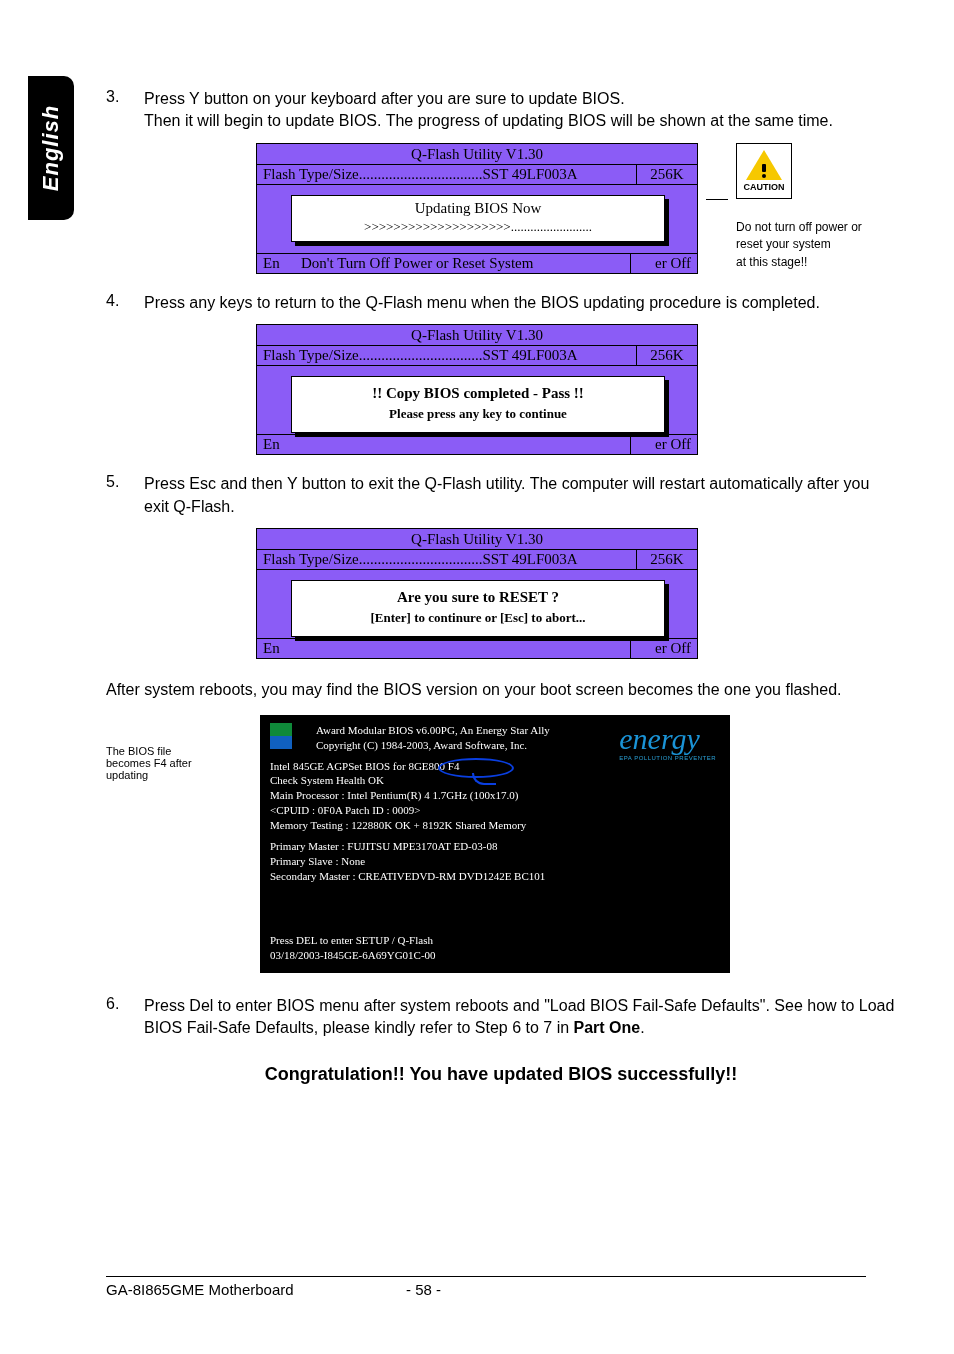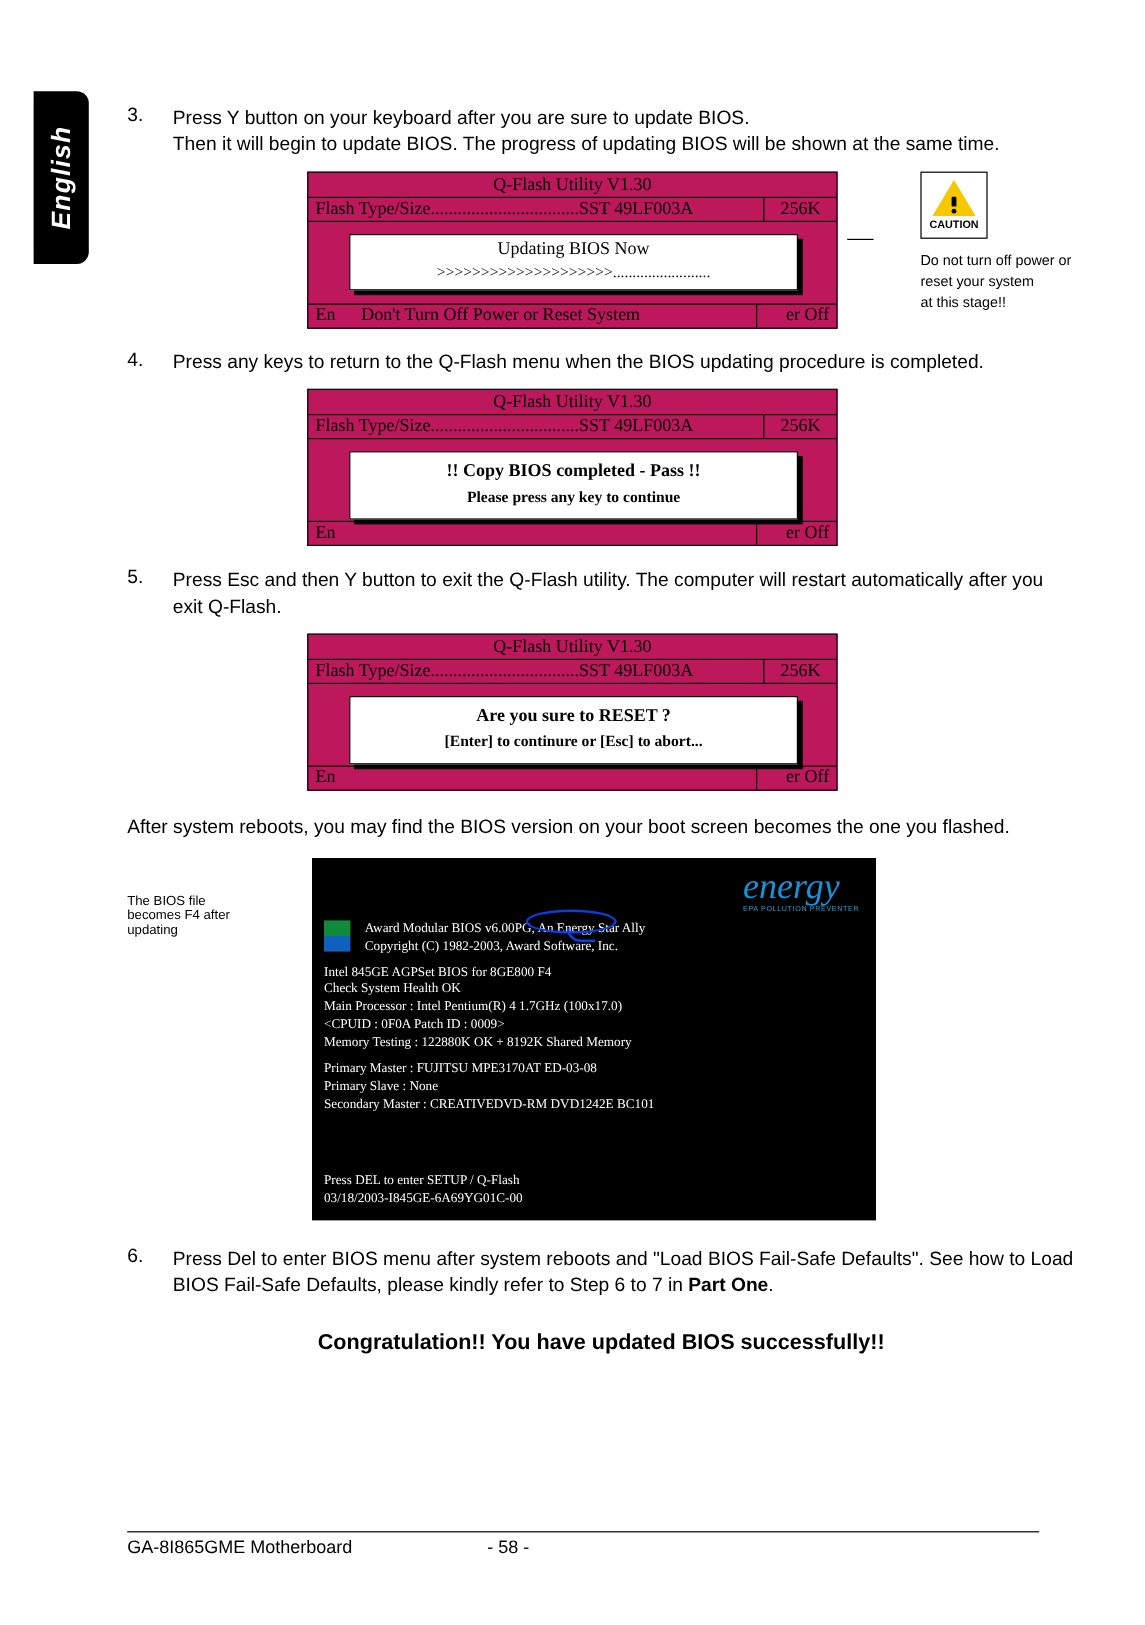--- a/index.html
+++ b/index.html
@@ -35,21 +35,21 @@
   .content { position:absolute; left:106px; top:88px; width:790px; }
   .step { display:flex; margin-bottom:10px; }
   .step-num { width:38px; flex:0 0 38px; }
   .step-body { flex:1; line-height:1.4; }
   
   .qbox {
     border:1px solid #000;
     width:440px;
     font-family:"Times New Roman", serif;
     font-size:15px;
-    background:#be185d;
+    background:#8b5cf6;
     position:relative;
   }
   .qbox-hdr {
     text-align:center;
     padding:2px 0 1px;
     border-bottom:1px solid #000;
   }
   .qbox-row {
     display:flex;
     border-bottom:1px solid #000;
@@ -94,21 +94,21 @@
   .boot {
     width:450px;
     background:#000;
     color:#fff;
     font-family:"Times New Roman", serif;
     font-size:11px;
     padding:8px 10px 10px;
     position:relative;
     line-height:1.35;
   }
-  .boot .award-row { display:flex; gap:12px;margin-top:44px; }
+  .boot .award-row { display:flex; gap:24px; }
   .award-logo { width:22px; height:26px; display:flex; flex-direction:column;}
   .al-top{flex:1;background:#0f8a3a;}
   .al-bot{flex:1;background:#1060c0;}
   .circle {
     position:absolute; left:178px; top:43px;
     width:72px; height:16px;
     border:2px solid #0a3fe0;
     border-radius:50%;
   }
   .circ-tail {position:absolute; left:212px; top:58px; width:22px;height:10px;border-bottom:2px solid #0a3fe0;border-left:2px solid #0a3fe0;border-radius:0 0 0 12px;}
@@ -161,21 +161,21 @@
         <div class="qbox-foot">
           <div style="display:flex;">
             <span style="width:24px;">En</span>
             <span style="padding-left:14px;">Don't Turn Off Power or Reset System</span>
           </div>
           <div>er Off</div>
         </div>
       </div>
     </div>
     <span style="margin-top:56px;border-top:1px solid #000;width:22px;"></span>
-    <div style="display:flex;flex-direction:column;gap:10px;margin-left:31px;">
+    <div style="display:flex;flex-direction:column;gap:20px;">
       <div class="caution">
         <div class="tri">
             <div class="tri-dot"></div>
           </div>
         <span>CAUTION</span>
       </div>
       <div class="note-right">
         <div>Do not turn off power or</div>
         <div>reset your system</div>
         <div>at this stage!!</div>
@@ -246,21 +246,21 @@
         <span>energy</span>
         <span class="energy-sub">EPA  POLLUTION PREVENTER</span>
       </div>
       <div class="award-row">
         <div class="award-logo">
             <div class="al-top"></div>
             <div class="al-bot"></div>
           </div>
         <div>
           <div>Award Modular BIOS v6.00PG, An Energy Star Ally</div>
-          <div>Copyright  (C) 1982-2003, Award Software,  Inc.</div>
+          <div>Copyright  (C) 1984-2003, Award Software,  Inc.</div>
         </div>
       </div>
       <div style="height:6px;"></div>
       <div><span>Intel 845GE AGPSet BIOS </span><span>for 8GE800 F4</span></div>
       <div>Check System Health OK</div>
       <div>Main Processor : Intel Pentium(R) 4   1.7GHz (100x17.0)</div>
       <div>&lt;CPUID : 0F0A Patch ID  : 0009&gt;</div>
       <div>Memory Testing   :  122880K OK + 8192K Shared Memory</div>
       <div style="height:6px;"></div>
       <div>Primary Master : FUJITSU MPE3170AT ED-03-08</div>

